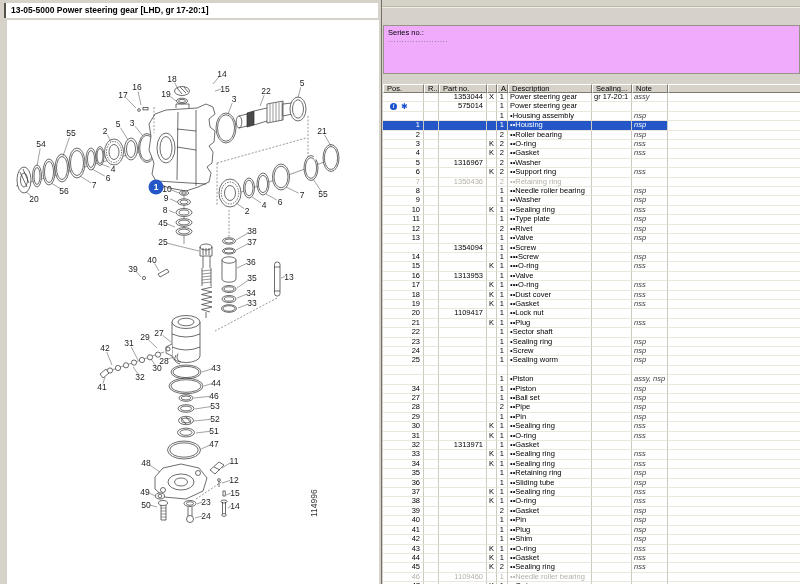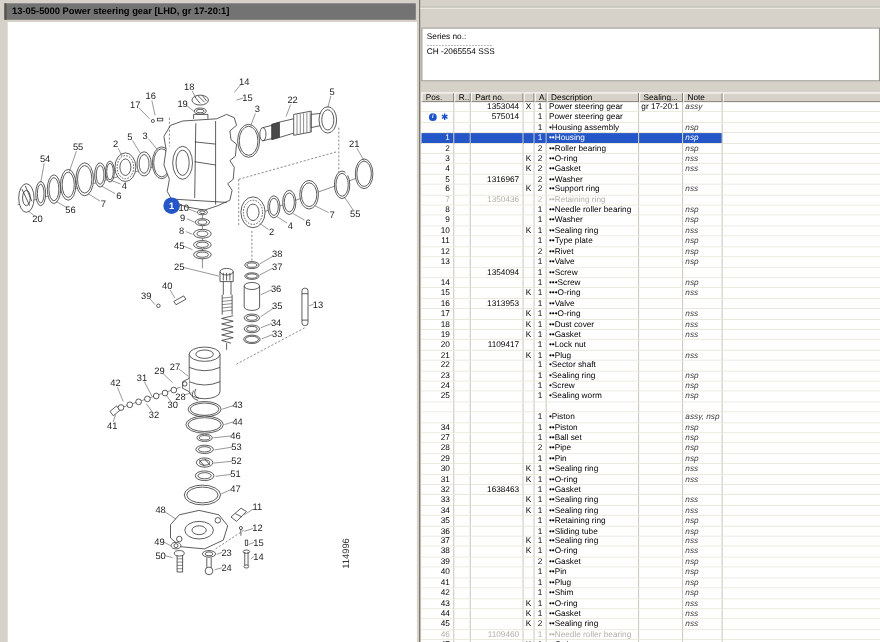--- a/index.html
+++ b/index.html
@@ -1,46 +1,46 @@
 <!DOCTYPE html>
 <html><head>
 <meta charset="utf-8">
 <style>
   html,body{margin:0;padding:0;}
   body{width:800px;height:584px;position:relative;overflow:hidden;
        background:#d6d2c9;font-family:"Liberation Sans",sans-serif;color:#000;}
 
   
   .left-title{position:absolute;left:4px;top:3px;width:374px;height:15px;
-    background:#737373;border-left:2px solid #55544a;box-sizing:border-box;
+    background:#ffffff;border-left:2px solid #55544a;box-sizing:border-box;
     font-size:8.5px;font-weight:bold;line-height:15px;padding-left:5px;white-space:nowrap;overflow:hidden;}
   .diagram-area{position:absolute;left:7px;top:20px;width:372px;height:564px;background:#ffffff;}
   .diagram-area svg{display:block;}
 
   
   .right-panel{position:absolute;left:381px;top:0;width:419px;height:584px;
     background:#d6d2c9;border-left:1px solid #6f6f66;box-sizing:border-box;}
   .groove{position:absolute;left:0;right:0;top:6px;height:0;
     border-top:1px solid #bab7ae;border-bottom:1px solid #f0ede3;}
   .series-box{position:absolute;left:1px;right:0;top:25px;height:49px;
-    background:#ffffff;border:1px solid #96948a;box-sizing:border-box;
+    background:#f0abfc;border:1px solid #96948a;box-sizing:border-box;
     font-size:7.5px;line-height:9px;padding:2px 0 0 4px;overflow:hidden;}
   .series-box .dots{font-size:8px;line-height:5px;color:#6b6b5e;letter-spacing:.5px;}
 
   .parts-table{position:absolute;left:1px;right:0;top:84px;bottom:0;background:#fff;overflow:hidden;}
   .thead{display:flex;height:9px;background:#d6d2c9;font-size:7.5px;}
   .thead .c{box-sizing:border-box;line-height:8px;padding-left:3px;white-space:nowrap;overflow:hidden;
     border-top:1px solid #fff;border-left:1px solid #fff;
     border-right:1px solid #7d7b72;border-bottom:1px solid #7d7b72;}
   .thead .filler{flex:1;border-right:none;padding-left:0;}
 
   .tr{display:flex;height:9.42px;font-size:7.5px;position:relative;background:#fff;}
   .tr .c{box-sizing:border-box;line-height:8.6px;white-space:nowrap;overflow:hidden;
     border-right:1px solid #cdcbbf;border-bottom:1px solid #eae8dc;}
-  .w-pos{width:30px}.w-r{width:15px}.w-part{width:48px}.w-x{width:10px}
+  .w-pos{width:41px}.w-r{width:15px}.w-part{width:48px}.w-x{width:10px}
   .w-a{width:11px}.w-desc{width:84px}.w-add{width:40px}.w-note{width:36px}
   .c.filler{flex:1;border-right:none;}
   .ra{text-align:right;padding-right:3px;}
   .ctr{text-align:center;}
   .la{padding-left:2px;}
   .note-cell{font-style:italic;color:#3a3a3a;}
   .tr.selected .c{background:#2456c8;color:#fff;}
   .tr.selected .c.note-cell{color:#fff;}
   .tr.selected .c.filler{background:#fff;color:#000;}
   .tr.disabled .c{color:#b3b1a8;}
@@ -493,21 +493,20 @@
   <text x="317" y="517" transform="rotate(-90,317,517)" font-size="8.5" fill="#333">114996</text>
 </svg>
 </div>
 
 <div class="right-panel">
   <div class="groove"></div>
 
   <div class="series-box">
     <div>Series no.:</div>
     <div class="dots">......................</div>
-    <div>CH -2065554 SSS</div>
   </div>
 
   <div class="parts-table">
     <div class="thead">
       <div class="c w-pos">Pos.</div>
       <div class="c w-r">R...</div>
       <div class="c w-part">Part no.</div>
       <div class="c w-x"></div>
       <div class="c w-a">A.</div>
       <div class="c w-desc">Description</div>
@@ -923,21 +922,21 @@
           <div class="c w-x ctr">K</div>
           <div class="c w-a ra">1</div>
           <div class="c w-desc la">••O-ring</div>
           <div class="c w-add la"></div>
           <div class="c w-note la note-cell">nss</div>
           <div class="c filler"></div>
         </div>
         <div class="tr">
           <div class="c w-pos ra">32</div>
           <div class="c w-r"></div>
-          <div class="c w-part ra">1638463</div>
+          <div class="c w-part ra">1313971</div>
           <div class="c w-x ctr"></div>
           <div class="c w-a ra">1</div>
           <div class="c w-desc la">••Gasket</div>
           <div class="c w-add la"></div>
           <div class="c w-note la note-cell"></div>
           <div class="c filler"></div>
         </div>
         <div class="tr">
           <div class="c w-pos ra">33</div>
           <div class="c w-r"></div>

